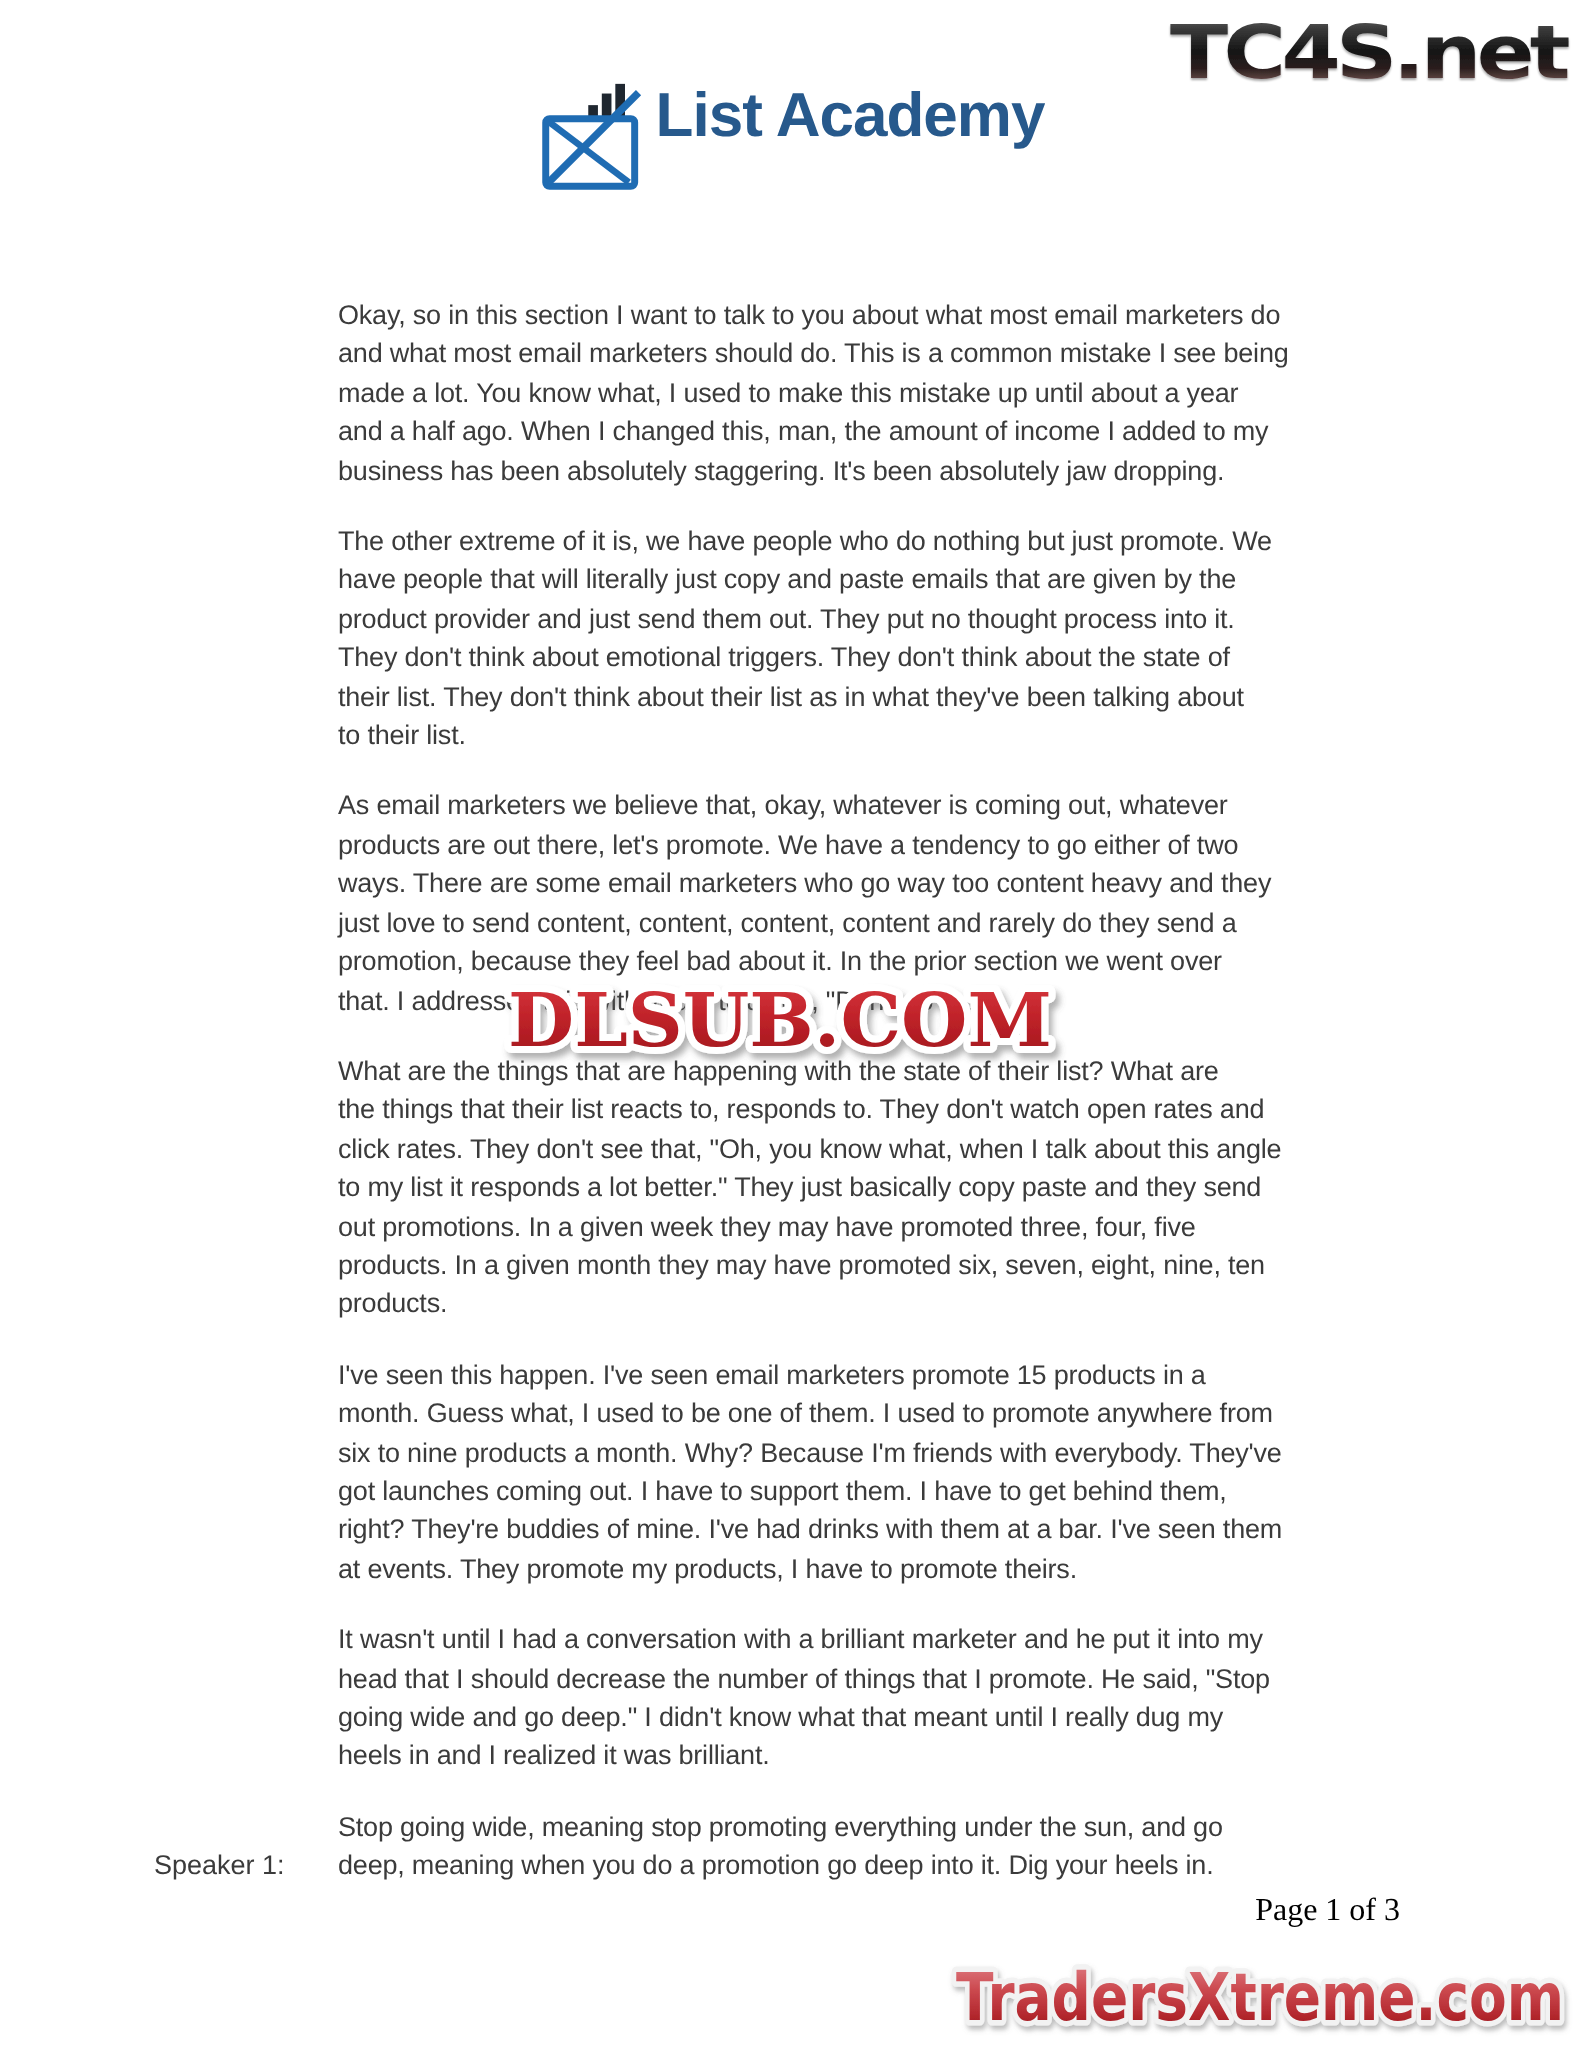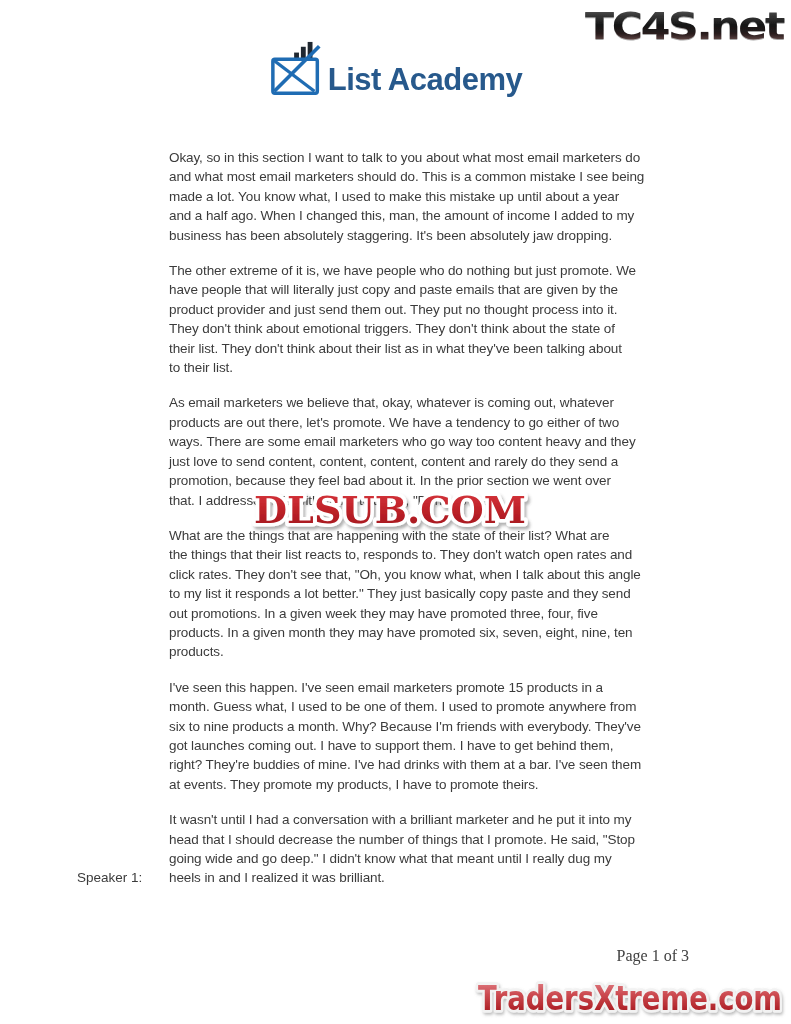--- a/index.html
+++ b/index.html
@@ -15,21 +15,21 @@
 
   
   .tc4s-logo { position: absolute; top: 2px; right: 2px; }
 
   
   .brand {
     position: absolute;
     top: 40px; left: 0; right: 0;
     display: flex;
     justify-content: center;
-    align-items: flex-end;
+    align-items: flex-start;
     gap: 1px;
   }
   .brand-text {
     font-size: 31px;
     font-weight: 700;
     color: #27598c;
     letter-spacing: -0.5px;
   }
 
   
@@ -65,25 +65,25 @@
   .copyright {
     position: absolute;
     left: 93px;
     top: 946px;
     font-size: 16.5px;
     letter-spacing: 0.2px;
     color: #a0a0a0;
   }
   .page-num {
     position: absolute;
-    right: 102px;
+    right: 91px;
     top: 947px;
     font-family: "Liberation Serif", serif;
     font-size: 16px;
-    color: #404040;
+    color: #000000;
     text-align: center;
   }
 
   
   .traders-logo { position: absolute; right: 0; bottom: 0; }
 </style>
 </head>
 <body>
 
 <div class="page">
@@ -151,20 +151,22 @@
       <p>I've seen this happen. I've seen email marketers promote 15 products in a
 month. Guess what, I used to be one of them. I used to promote anywhere from
 six to nine products a month. Why? Because I'm friends with everybody. They've
 got launches coming out. I have to support them. I have to get behind them,
 right? They're buddies of mine. I've had drinks with them at a bar. I've seen them
 at events. They promote my products, I have to promote theirs.</p>
       <p>It wasn't until I had a conversation with a brilliant marketer and he put it into my
 head that I should decrease the number of things that I promote. He said, "Stop
 going wide and go deep." I didn't know what that meant until I really dug my
 heels in and I realized it was brilliant.</p>
+      <p>Stop going wide, meaning stop promoting everything under the sun, and go
+deep, meaning when you do a promotion go deep into it. Dig your heels in.</p>
     </div>
   </main>
 
   <svg class="watermark" width="294" height="54" viewBox="0 0 294 54">
     <defs>
       <linearGradient id="g-dlsub" x1="0" y1="0" x2="0" y2="1">
         <stop offset="0%" stop-color="#da3a41"></stop>
         <stop offset="45%" stop-color="#c1232a"></stop>
         <stop offset="100%" stop-color="#9e151c"></stop>
       </linearGradient>

